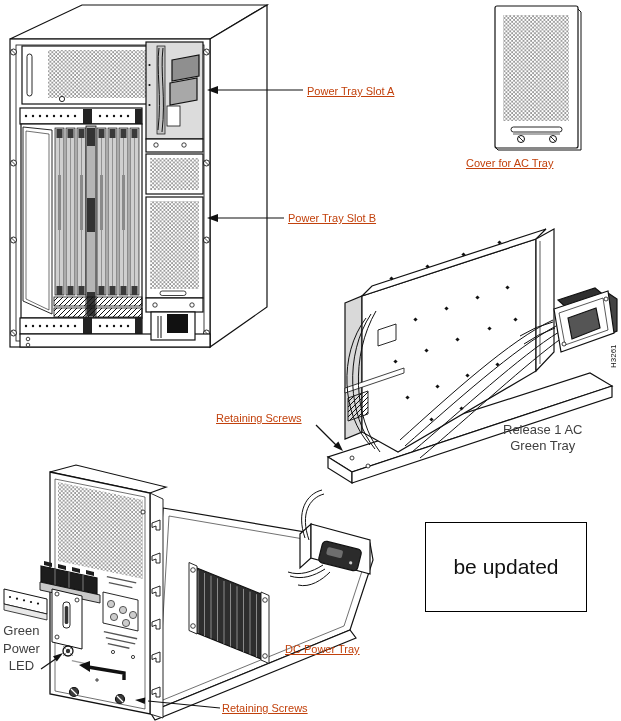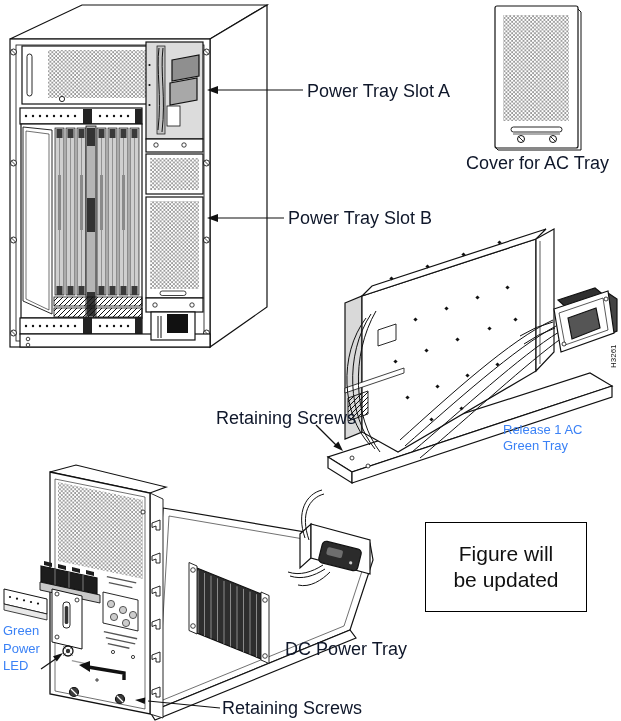--- a/index.html
+++ b/index.html
@@ -1,20 +1,20 @@
 <!DOCTYPE html>
 <html><head>
 <meta charset="utf-8">
 <style>
   html,body{margin:0;padding:0;background:#fff;}
   .stage{position:relative;width:621px;height:721px;background:#fff;overflow:hidden;
          font-family:"Liberation Sans",sans-serif;color:#111;}
   .stage svg{position:absolute;left:0;top:0;}
-  .lbl{position:absolute;font-size:18px;line-height:15px;white-space:nowrap;color:#0f172a;}
-  .lbl-block{position:absolute;font-size:13px;color:#3b82f6;}
+  .lbl{position:absolute;font-size:11px;line-height:15px;white-space:nowrap;color:#c2410c;text-decoration:underline;}
+  .lbl-block{position:absolute;font-size:13px;color:#404040;text-align:center;}
   .fig-note{position:absolute;left:425px;top:522px;width:160px;height:88px;
             border:1.5px solid #000;display:flex;flex-direction:column;
             align-items:center;justify-content:center;font-size:21px;line-height:26px;}
 </style>
 </head>
 <body>
 
 <div class="stage">
 
 <svg width="621" height="721" viewBox="0 0 621 721">
@@ -437,17 +437,16 @@
 
 <div class="lbl-block" style="left:3px;top:622px;line-height:17.5px">
   <div>Green</div>
   <div>Power</div>
   <div>LED</div>
 </div>
 
 <div class="lbl" style="left:222px;top:701px">Retaining Screws</div>
 
 <div class="fig-note">
-  <div>Figure will</div>
   <div>be updated</div>
 </div>
 
 </div>
 
 </body></html>

